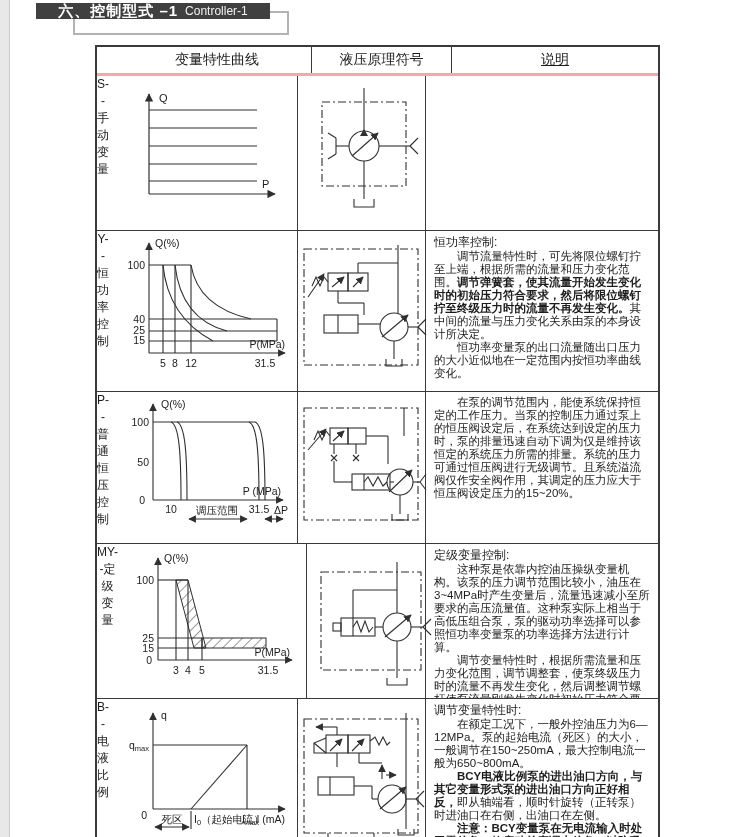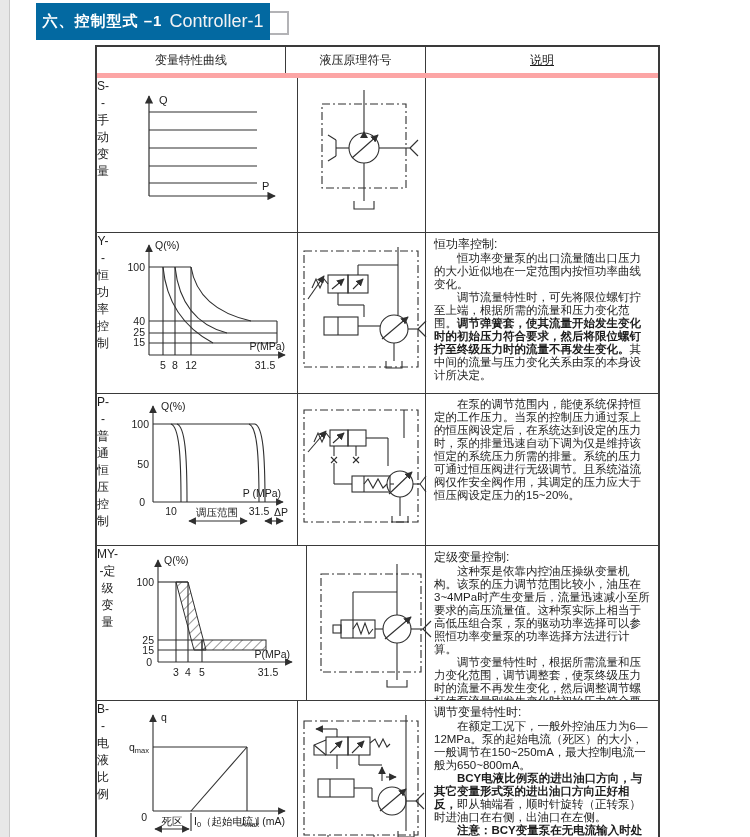--- a/index.html
+++ b/index.html
@@ -3,26 +3,26 @@
 <meta charset="utf-8">
 <style>
   html,body{margin:0;padding:0;}
   body{
     width:750px;height:837px;position:relative;overflow:hidden;
     background:#ffffff;color:#1c1c1c;
     font-family:"Liberation Sans","DejaVu Sans",sans-serif;
   }
   .page-edge{position:absolute;left:0;top:0;width:9px;height:837px;background:#e8e8e8;border-right:1px solid #c9c9c9;}
   .banner-outline{position:absolute;left:73px;top:11px;width:212px;height:20px;border:2px solid #b3b3b6;background:#ffffff;}
-  .banner{position:absolute;left:36px;top:3px;width:234px;height:37px;background:#0369a1;color:#fff;
+  .banner{position:absolute;left:36px;top:3px;width:234px;height:16px;background:#404040;color:#fff;
     display:flex;align-items:center;justify-content:center;gap:7px;}
   .banner .zh{font-weight:bold;font-size:15px;letter-spacing:1px;}
-  .banner .en{font-size:18px;color:#f2f2f4;}
+  .banner .en{font-size:12px;color:#f2f2f4;}
   .doc-table{position:absolute;left:95px;top:45px;width:561px;border:2px solid #3a3a3a;background:#fff;}
-  .thead{display:flex;height:26px;border-bottom:5px solid #fca5a5;font-size:12px;}
+  .thead{display:flex;height:26px;border-bottom:3px solid #fca5a5;font-size:14px;padding-left:26px;}
   .th{display:flex;align-items:center;justify-content:center;}
   .th1{width:188px;border-right:1px solid #3a3a3a;}
   .th2{width:139px;border-right:1px solid #3a3a3a;}
   .th3{flex:1;text-decoration:underline;}
   .row{display:flex;border-bottom:1px solid #3a3a3a;}
   .row:last-child{border-bottom:none;}
   .cell-left{width:328px;border-right:1px solid #3a3a3a;display:flex;}
   .row-title{height:16px;line-height:17px;font-size:12px;text-align:center;}
   .panes{flex:1;display:flex;min-height:0;}
   .chart-pane{width:188px;display:flex;align-items:flex-start;justify-content:center;overflow:hidden;}
@@ -165,22 +165,22 @@
               <line x1="110" y1="86" x2="120" y2="86"></line>
               <line x1="128" y1="78" x2="120" y2="86"></line>
               <line x1="128" y1="94" x2="120" y2="86"></line>
             </g>
           </svg>
         </div>
       </div>
     </div>
     <div class="cell-desc">
       <div class="desc-heading">恒功率控制:</div>
+      <p><span>调节流量特性时，可先将限位螺钉拧至上端，根据所需的流量和压力变化范围。</span><b>调节弹簧套，使其流量开始发生变化时的初始压力符合要求，然后将限位螺钉拧至终级压力时的流量不再发生变化。</b><span>其中间的流量与压力变化关系由泵的本身设计所决定。</span></p>
       <p><span>恒功率变量泵的出口流量随出口压力的大小近似地在一定范围内按恒功率曲线变化。</span></p>
-      <p><span>调节流量特性时，可先将限位螺钉拧至上端，根据所需的流量和压力变化范围。</span><b>调节弹簧套，使其流量开始发生变化时的初始压力符合要求，然后将限位螺钉拧至终级压力时的流量不再发生变化。</b><span>其中间的流量与压力变化关系由泵的本身设计所决定。</span></p>
     </div>
   </div>
 
   <div class="row" style="height:151px">
     <div class="cell-left">
       <div class="row-title">P--普通恒压控制</div>
       <div class="panes">
         <div class="chart-pane">
           <svg width="188" height="135" viewBox="0 0 188 135">
             <g stroke="#2f2f2f" stroke-width="1.1" fill="none">

